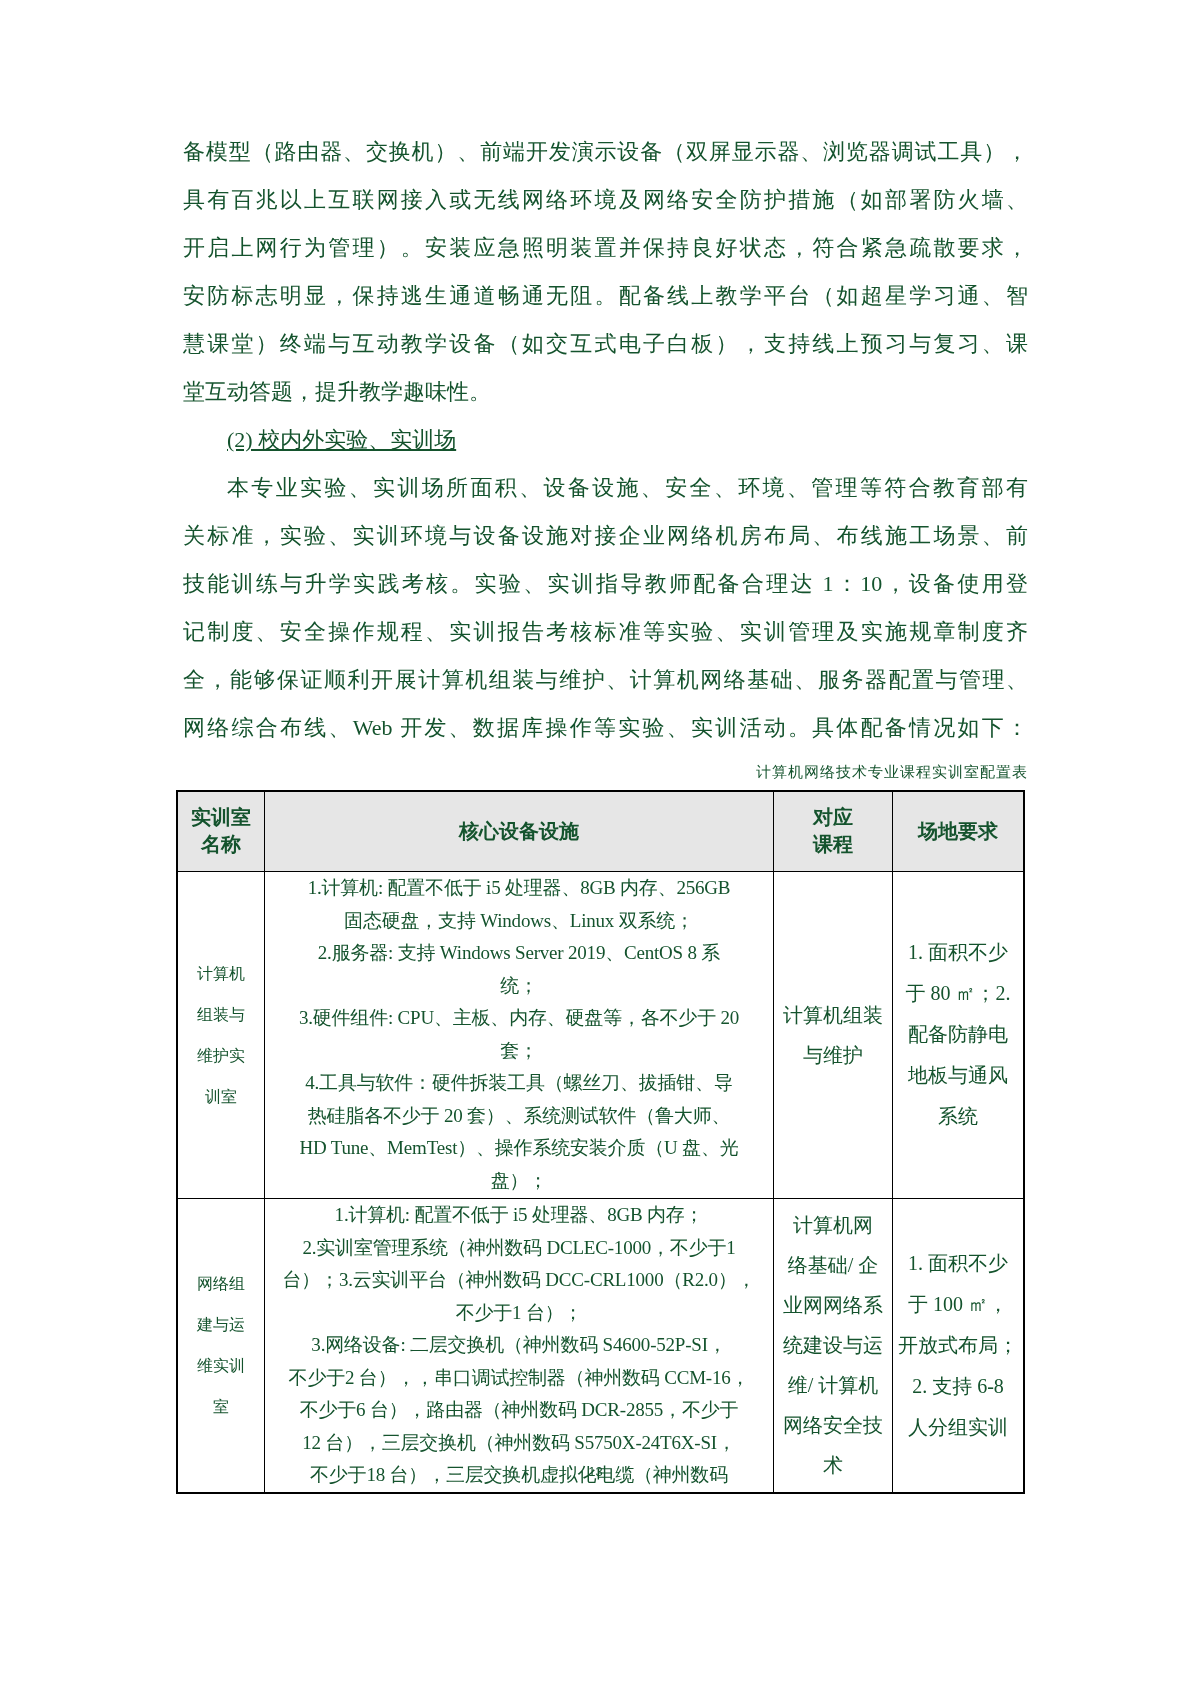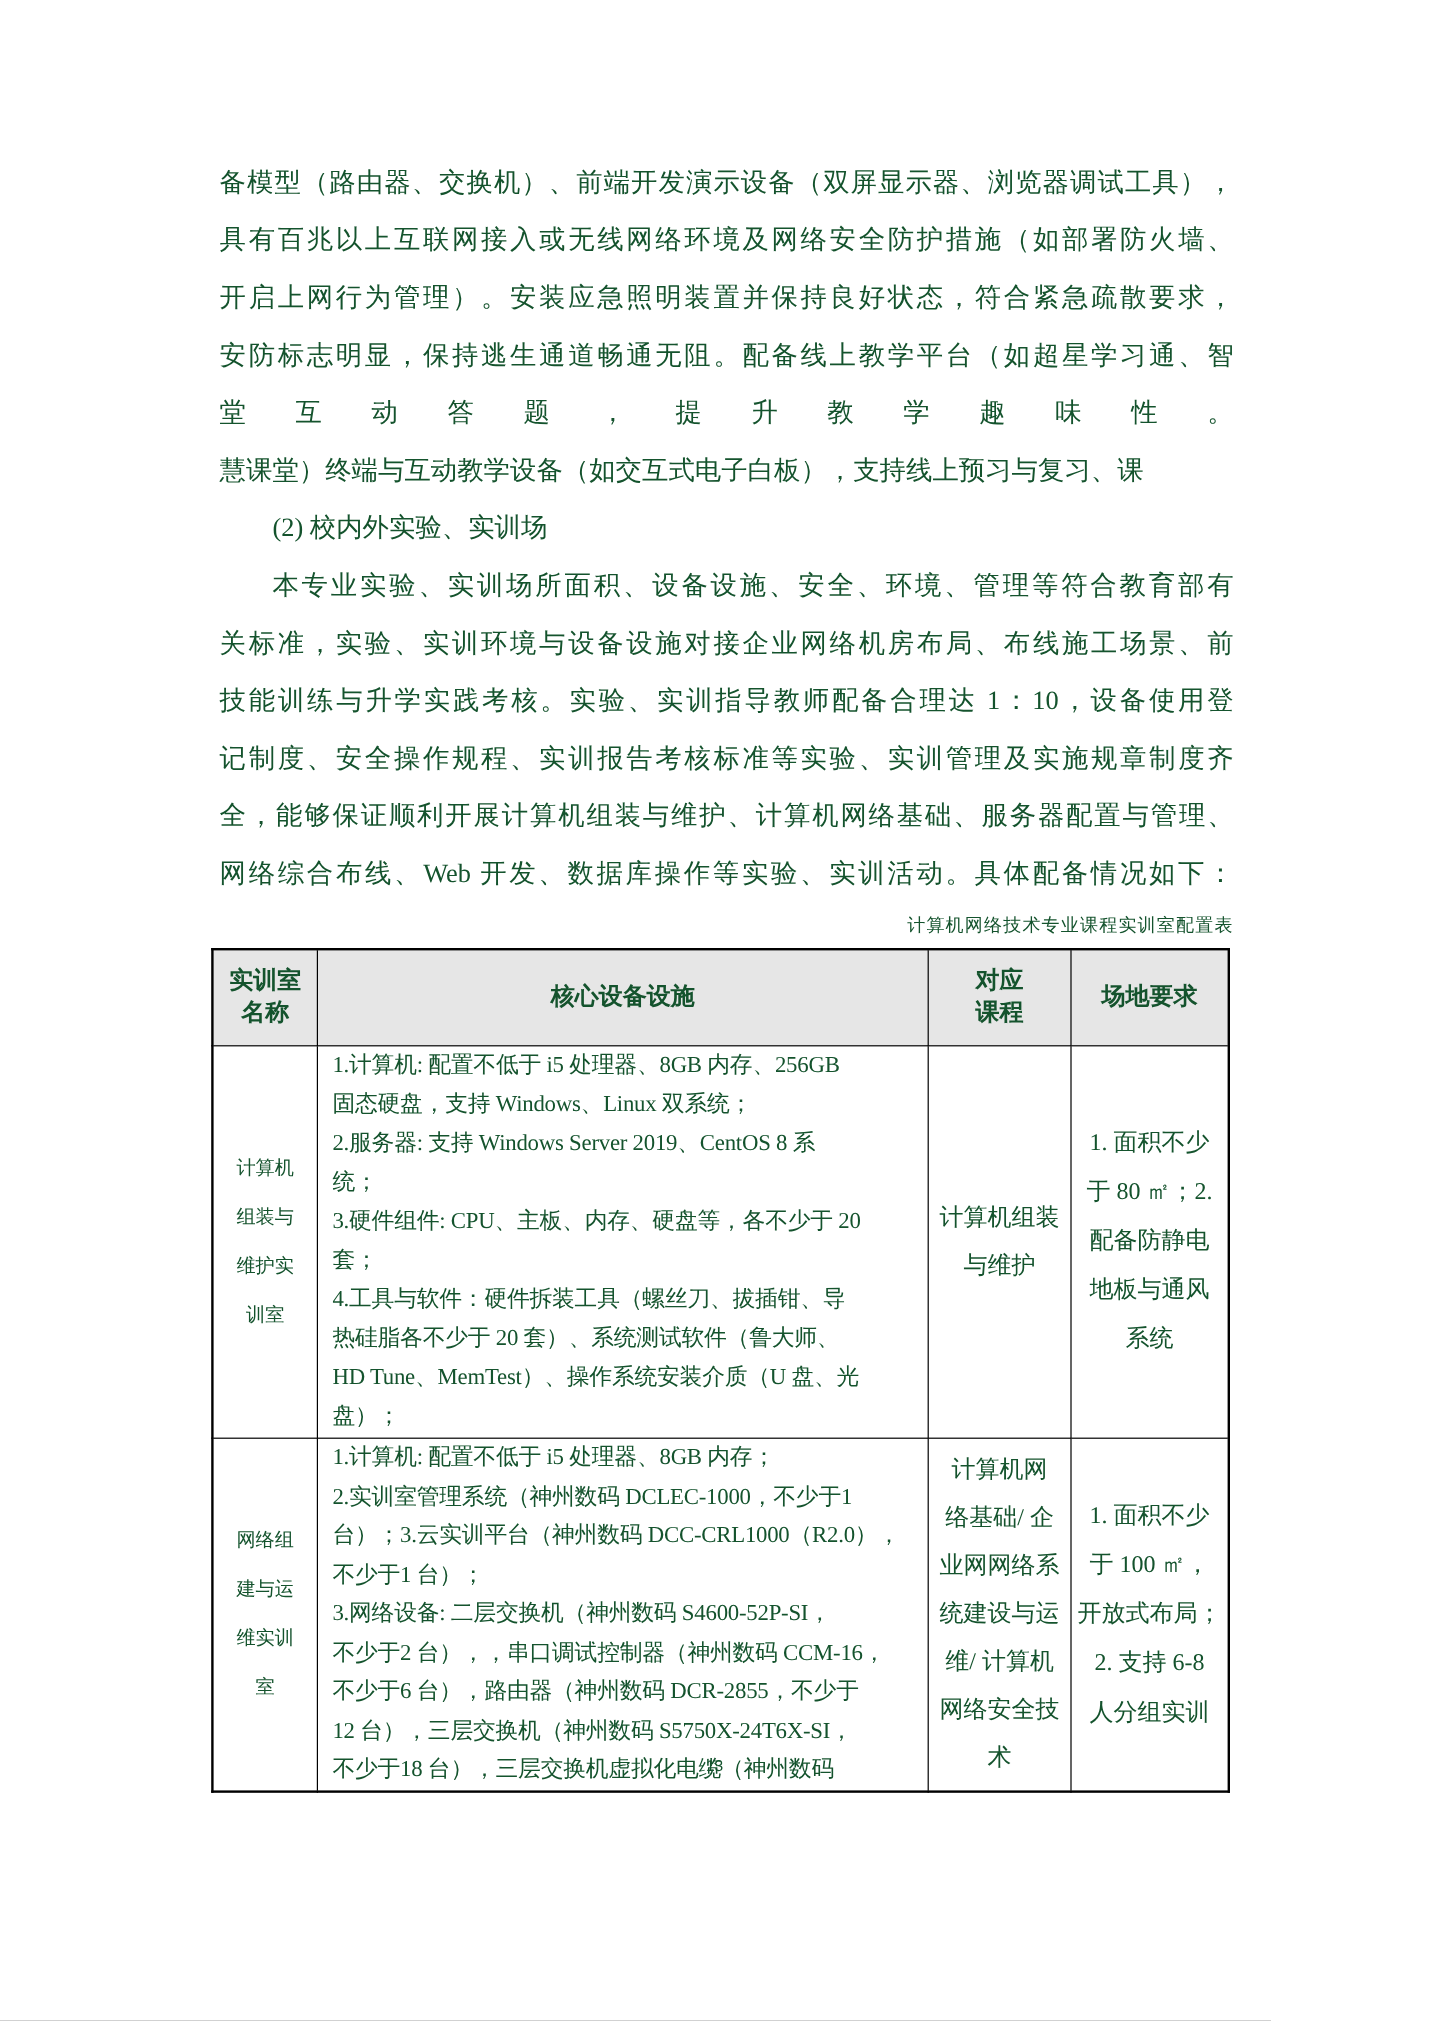--- a/index.html
+++ b/index.html
@@ -10,64 +10,64 @@
     color:#14532d;
     font-family:"Liberation Serif","DejaVu Serif",serif;
     margin:0 auto;
     overflow:hidden;
   }
   .content{position:absolute;left:183px;top:128px;width:845px;}
   .line{height:48px;line-height:48px;font-size:22px;}
   .body-line{text-align:justify;text-align-last:justify;}
   .para1 .body-line:last-child{text-align-last:left;}
   .para2 .body-line:first-child{text-indent:44px;}
-  .heading{height:48px;line-height:48px;font-size:22px;padding-left:44px;}
+  .heading{height:48px;line-height:48px;font-size:22px;padding-left:44px;text-decoration:underline;}
   .table-title{height:36px;line-height:36px;text-align:right;font-size:15px;margin-top:2px;letter-spacing:1px;}
   table.cfg{
     border-collapse:collapse;
     table-layout:fixed;
     width:842px;
     margin-left:-7px;
     border:2px solid #000;
   }
   .cfg th,.cfg td{border:1.5px solid #000;padding:0;vertical-align:middle;}
   .hrow{height:80px;}
   .hrow th{background:#e6e6e6;}
   .hline{line-height:27px;text-align:center;font-size:20px;font-weight:bold;}
   .c-name{width:86px;}
   .c-equip{width:508px;}
   .c-course{width:118px;}
   .c-site{width:130px;}
   .row1{height:327px;}
   .row2{height:295px;}
   .equipwrap{padding:0 12px;}
   .row2 .equipwrap{max-height:292px;overflow:hidden;}
-  .eline{height:32.5px;line-height:32.5px;font-size:19px;white-space:nowrap;overflow:hidden;letter-spacing:-0.2px;text-align:left;}
+  .eline{height:32.5px;line-height:32.5px;font-size:19px;white-space:nowrap;overflow:hidden;letter-spacing:-0.2px;text-align:center;}
   .nline{height:41px;line-height:41px;text-align:center;font-size:16px;}
   .cline{height:40px;line-height:40px;text-align:center;font-size:20px;}
   .sline{height:41px;line-height:41px;text-align:center;font-size:20px;}
   .pageno{
     position:absolute;top:1464px;left:0;width:100%;
     text-align:center;font-size:13px;
     font-family:"Liberation Sans","DejaVu Sans",sans-serif;
   }
 </style>
 </head>
 <body>
 
 <div class="page">
   <div class="content">
 
     <div class="para para1">
         <div class="line body-line">备模型（路由器、交换机）、前端开发演示设备（双屏显示器、浏览器调试工具），</div>
         <div class="line body-line">具有百兆以上互联网接入或无线网络环境及网络安全防护措施（如部署防火墙、</div>
         <div class="line body-line">开启上网行为管理）。安装应急照明装置并保持良好状态，符合紧急疏散要求，</div>
         <div class="line body-line">安防标志明显，保持逃生通道畅通无阻。配备线上教学平台（如超星学习通、智</div>
+        <div class="line body-line">慧课堂）终端与互动教学设备（如交互式电子白板），支持线上预习与复习、课</div>
         <div class="line body-line">堂互动答题，提升教学趣味性。</div>
-        <div class="line body-line">慧课堂）终端与互动教学设备（如交互式电子白板），支持线上预习与复习、课</div>
       </div>
 
     <div class="heading line">(2) 校内外实验、实训场</div>
 
     <div class="para para2">
         <div class="line body-line">本专业实验、实训场所面积、设备设施、安全、环境、管理等符合教育部有</div>
         <div class="line body-line">关标准，实验、实训环境与设备设施对接企业网络机房布局、布线施工场景、前</div>
         <div class="line body-line">技能训练与升学实践考核。实验、实训指导教师配备合理达 1：10，设备使用登</div>
         <div class="line body-line">记制度、安全操作规程、实训报告考核标准等实验、实训管理及实施规章制度齐</div>
         <div class="line body-line">全，能够保证顺利开展计算机组装与维护、计算机网络基础、服务器配置与管理、</div>

